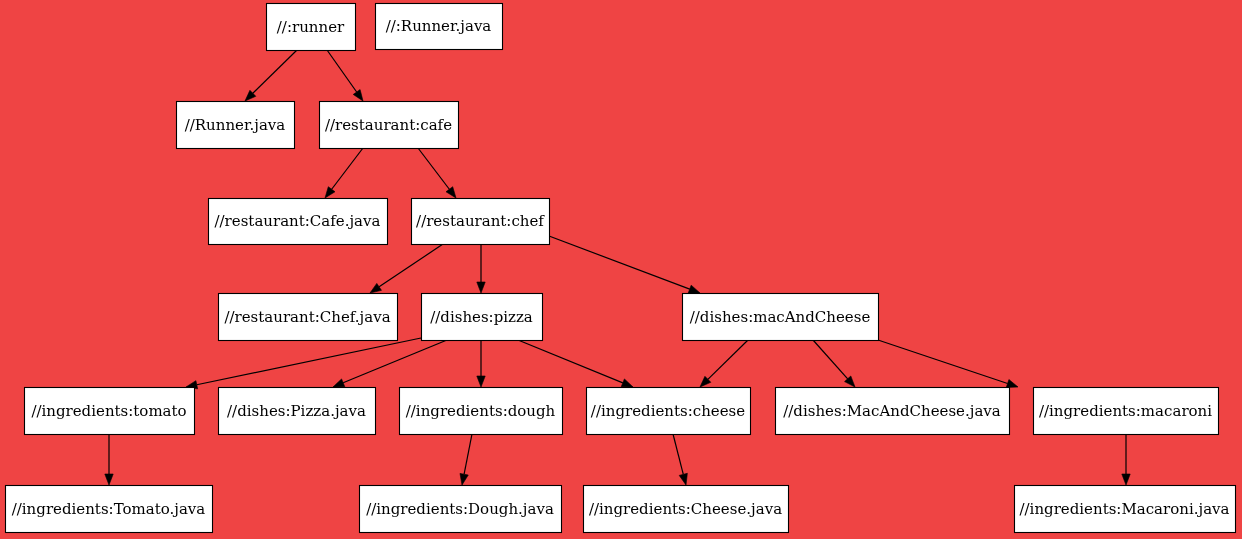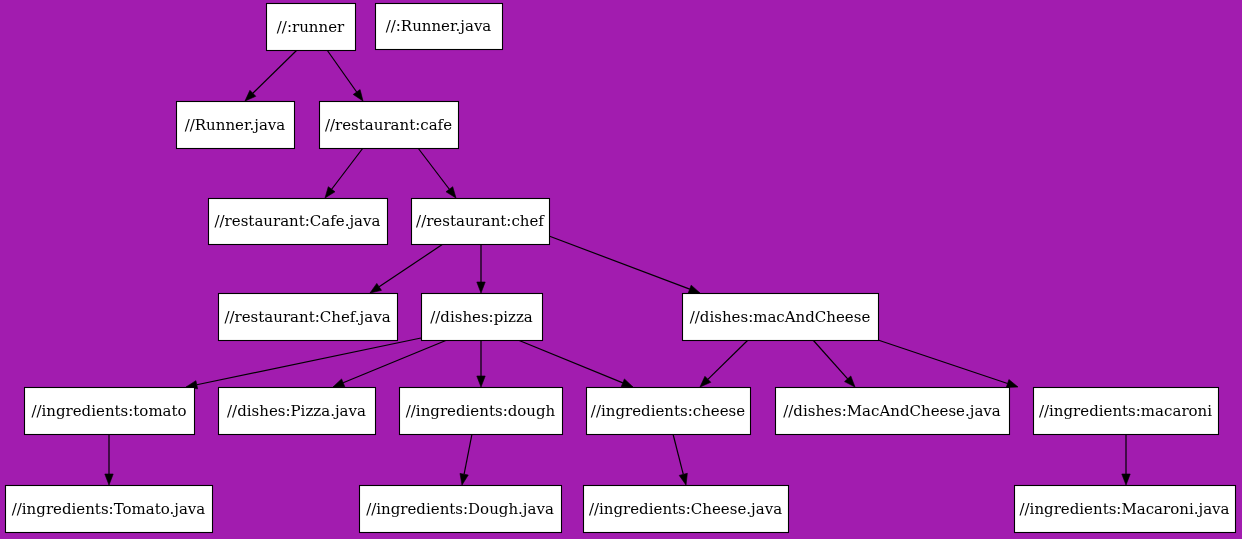--- a/index.html
+++ b/index.html
@@ -4,21 +4,21 @@
 <style>
   html, body {
     margin: 0;
     padding: 0;
     background: #ffffff;
   }
   #graph-canvas {
     position: relative;
     width: 1242px;
     height: 539px;
-    background: #a21caf;
+    background: #ef4444;
     overflow: hidden;
     font-family: "DejaVu Serif", "Liberation Serif", serif;
   }
   svg.graph-svg {
     position: absolute;
     left: 0;
     top: 0;
     width: 1242px;
     height: 539px;
   }

